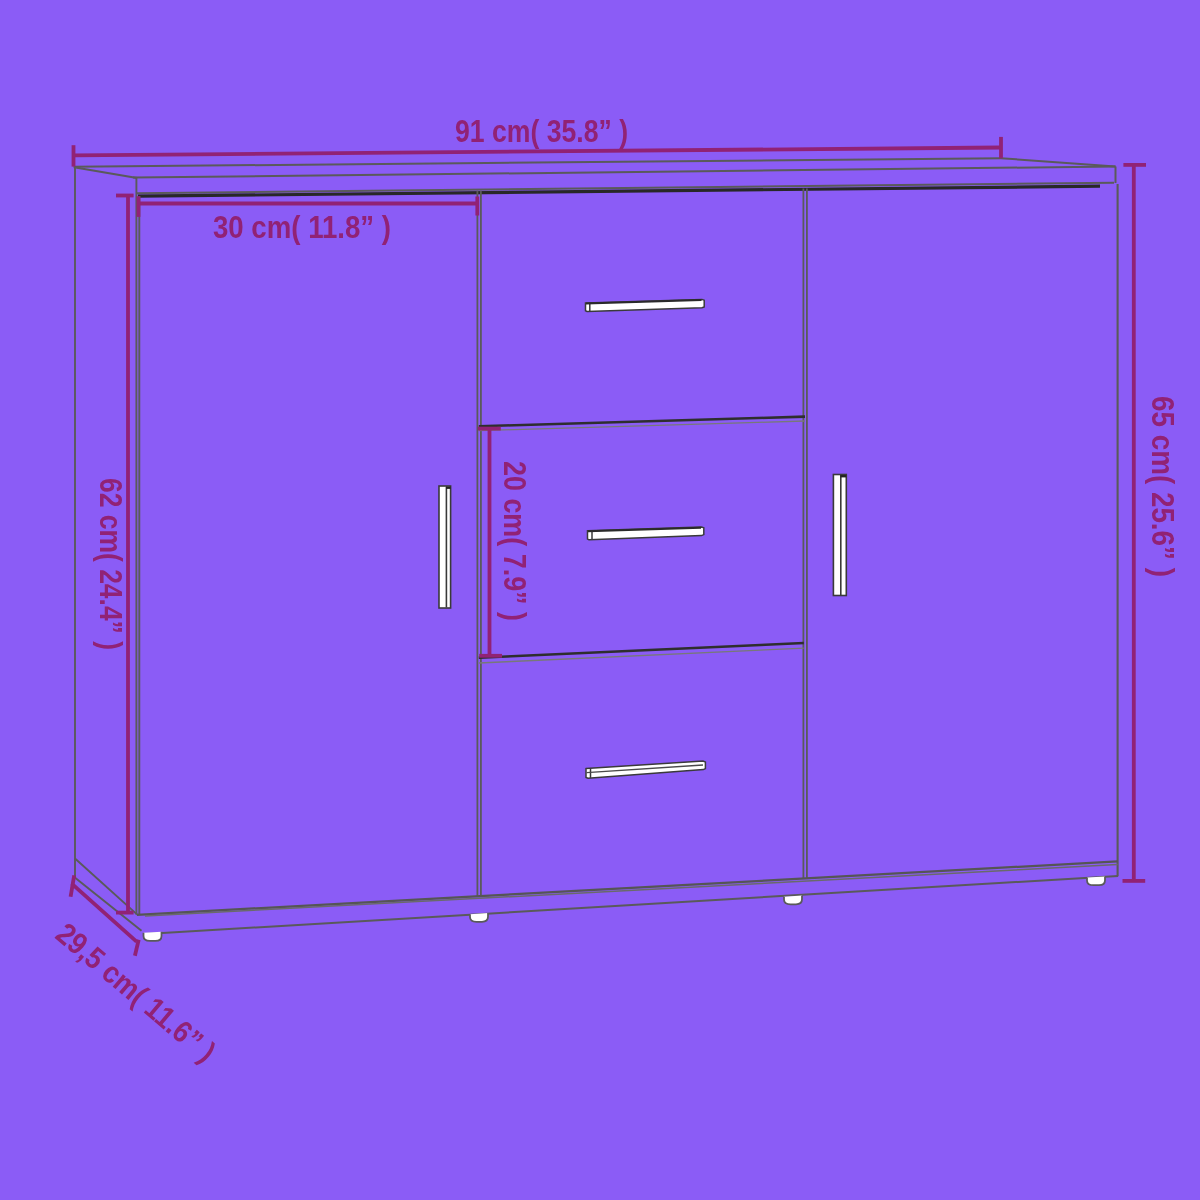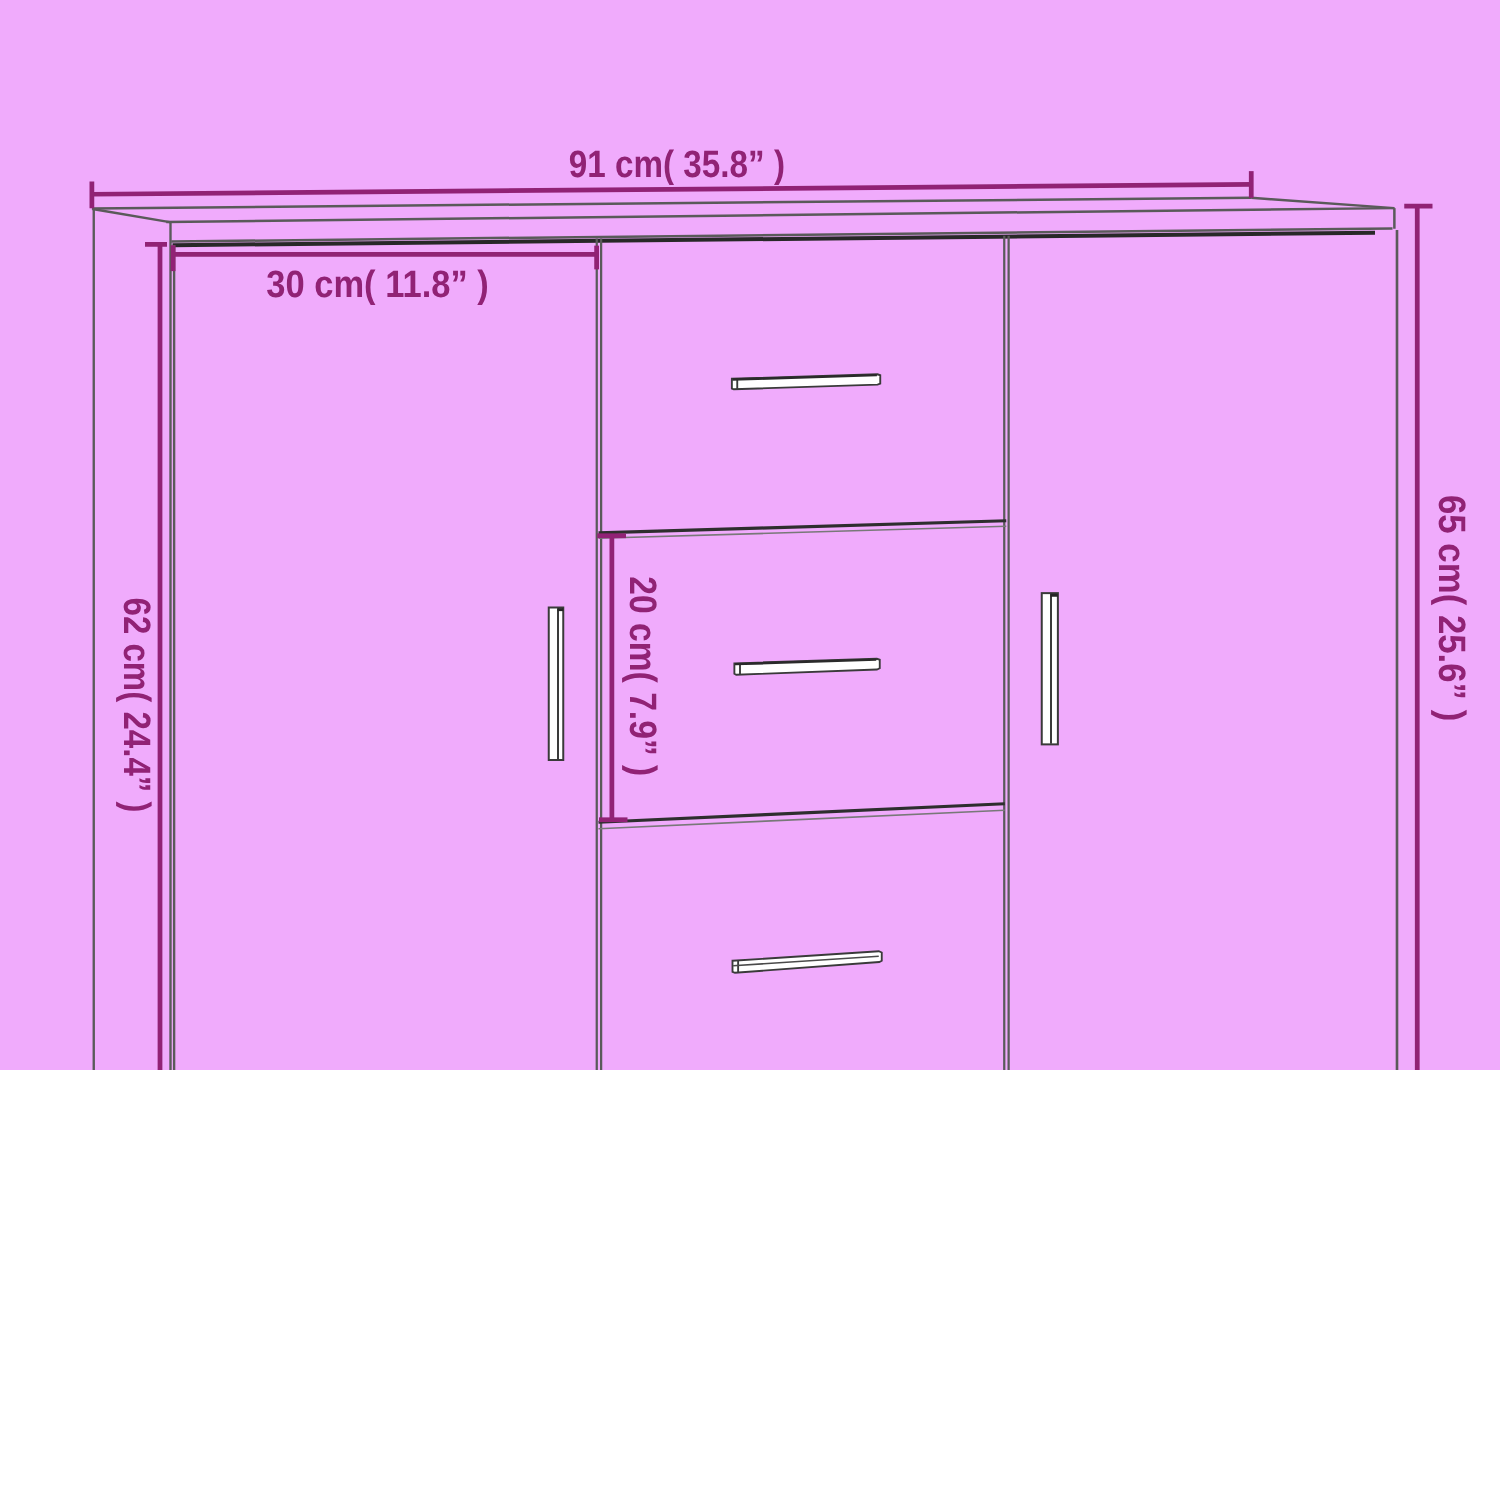--- a/index.html
+++ b/index.html
@@ -1,16 +1,16 @@
 <!DOCTYPE html>
 <html><head>
 <meta charset="utf-8">
 <style>
   html,body{margin:0;padding:0;background:#ffffff;}
-  .page{width:1200px;height:856px;position:relative;background:#f0abfc;overflow:hidden;}
+  .page{width:1200px;height:1200px;position:relative;background:#8b5cf6;overflow:hidden;}
   svg{position:absolute;left:0;top:0;filter:blur(0.45px);}
   text{font-family:"Liberation Sans",sans-serif;font-weight:bold;fill:#912275;}
 </style>
 </head>
 <body>
 <div class="page">
 <svg width="1200" height="1200" viewBox="0 0 1200 1200">
   <g fill="none" stroke-linecap="butt">
 
     <g stroke="#5a5a5a" stroke-width="2">

